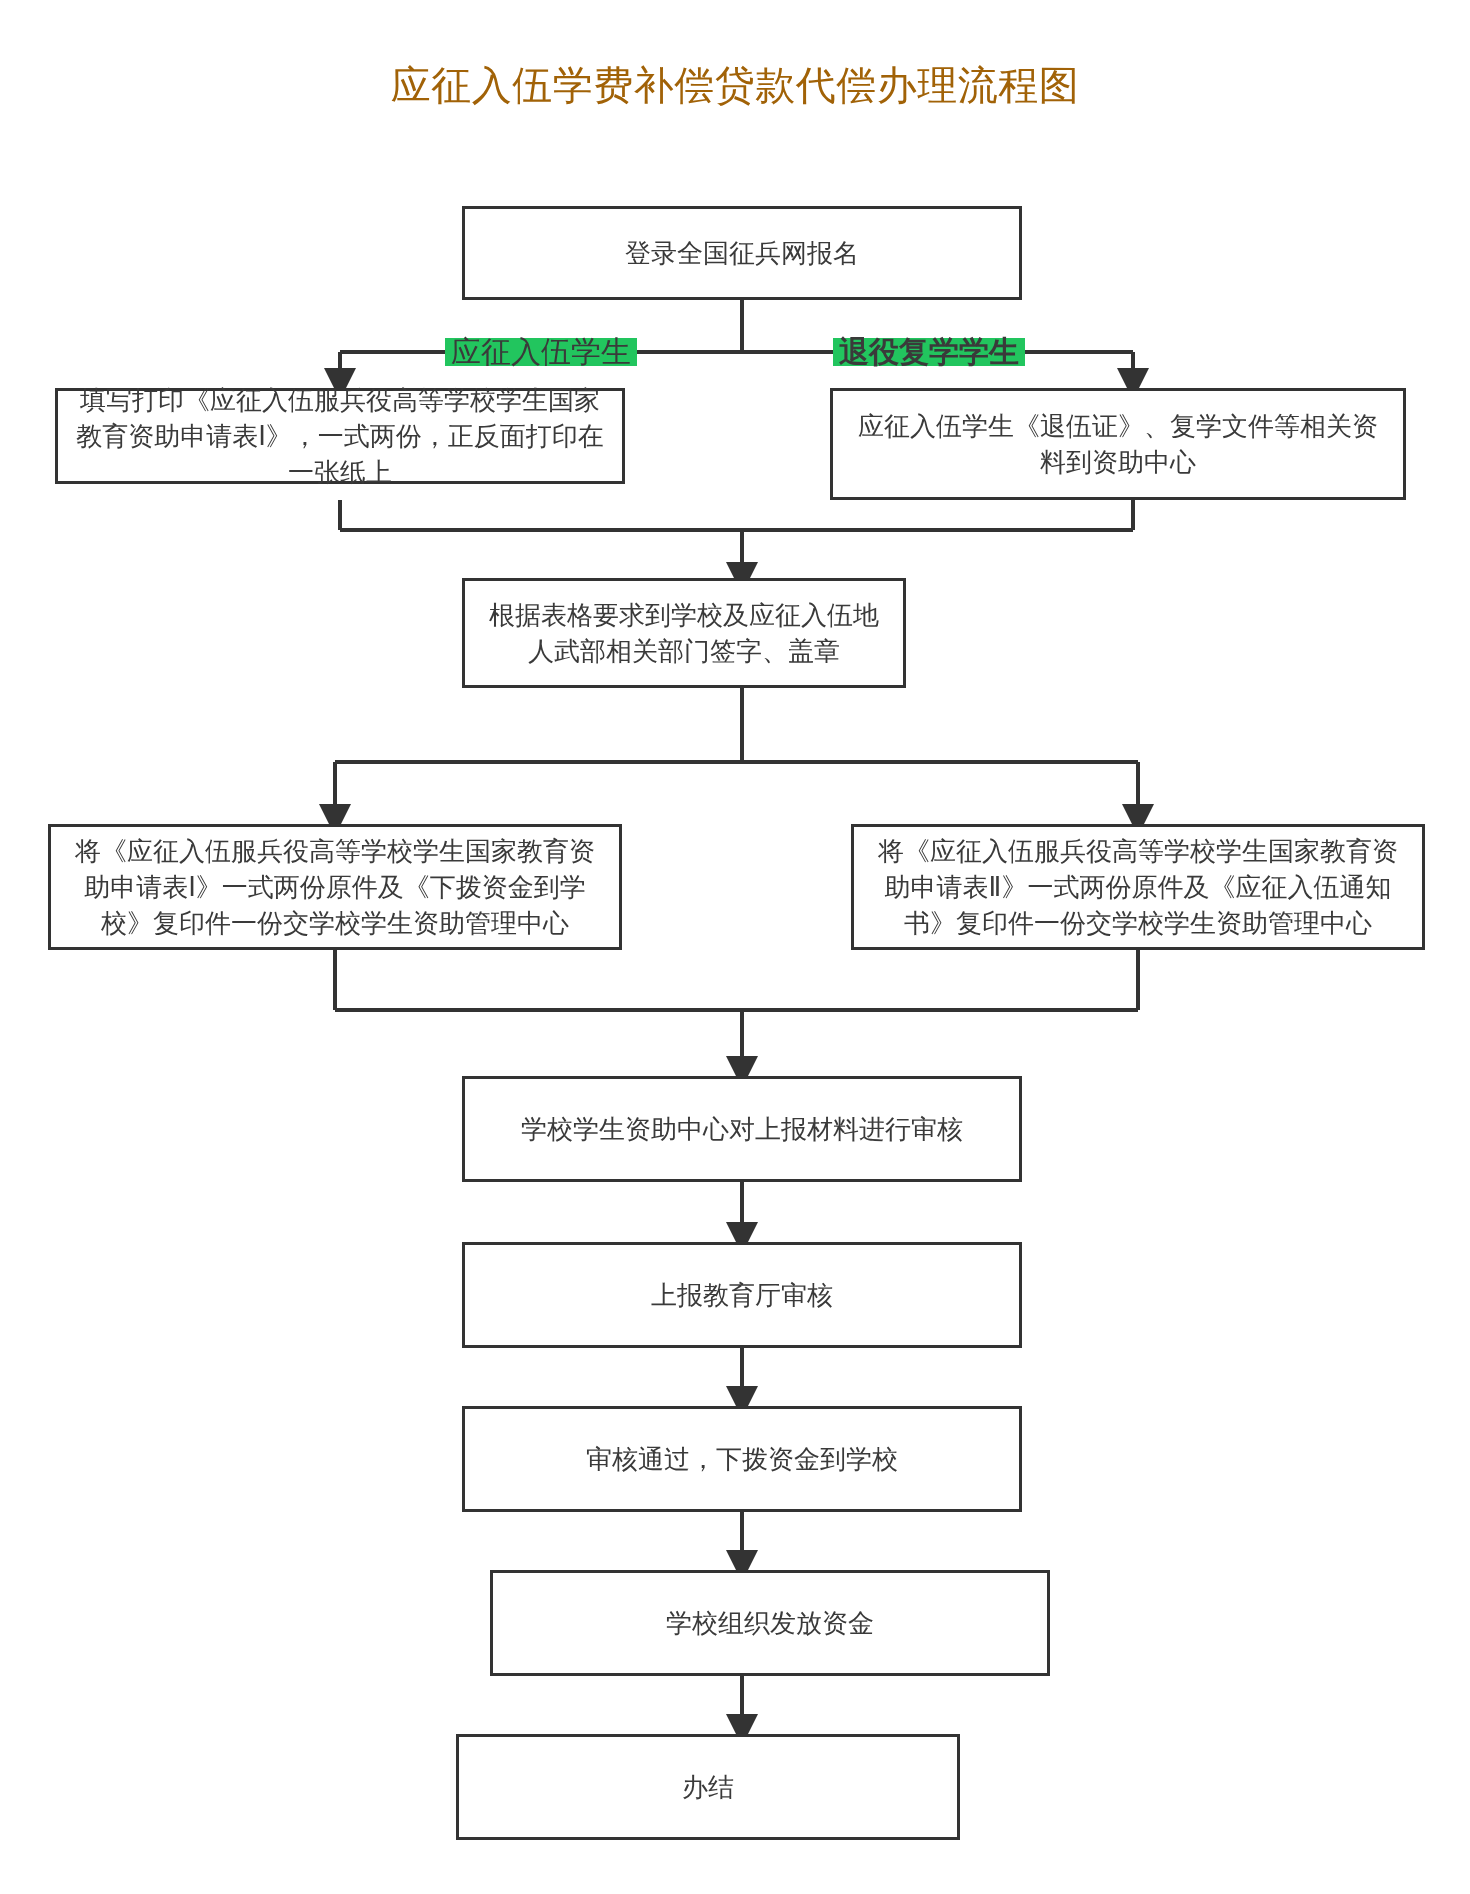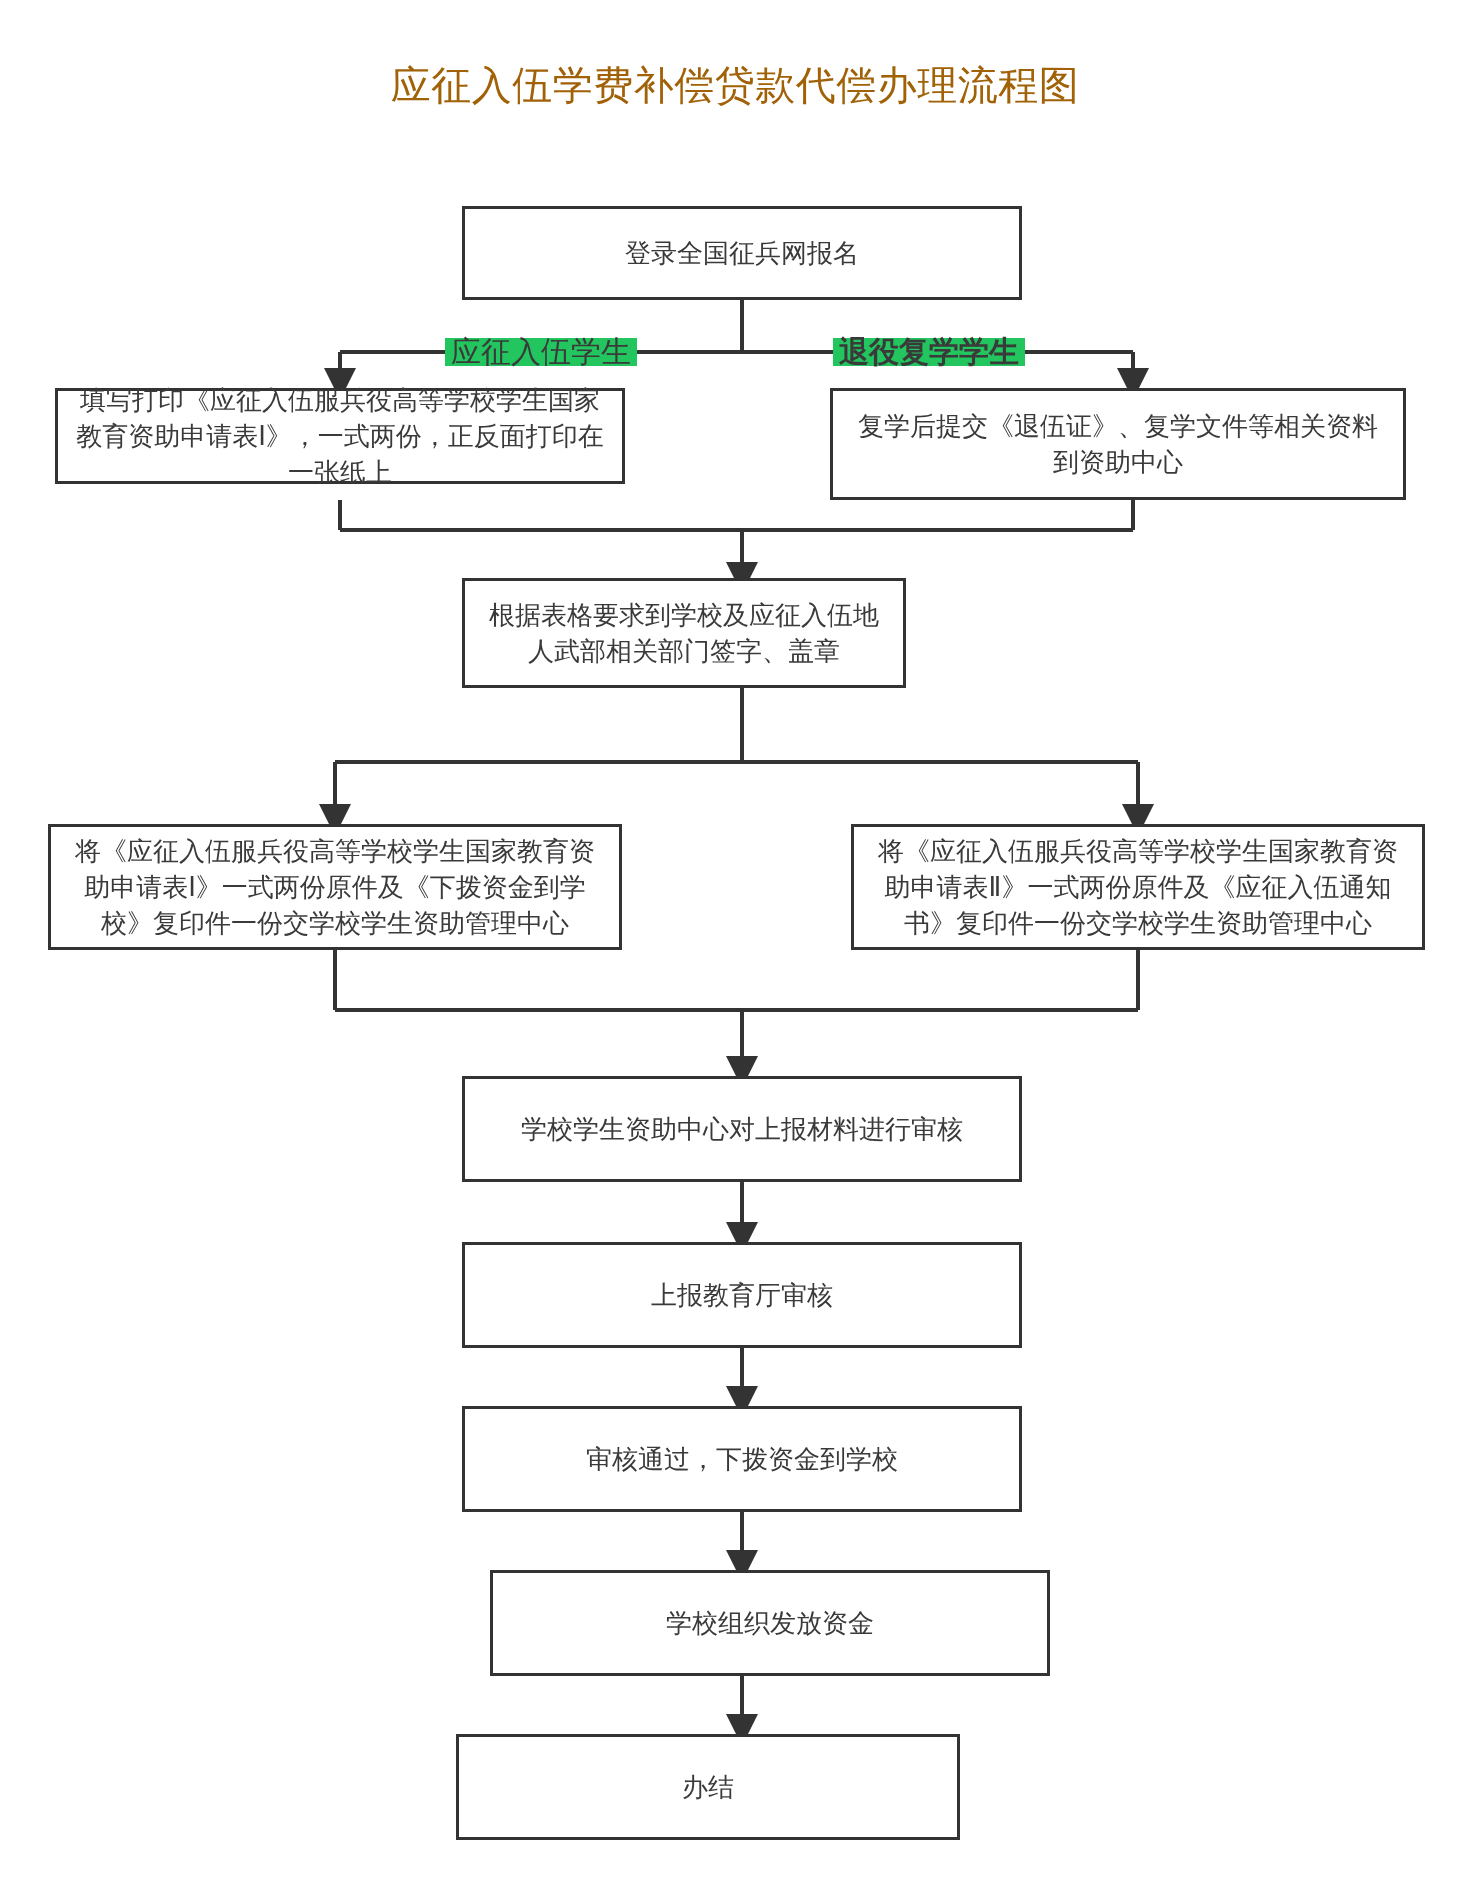--- a/index.html
+++ b/index.html
@@ -117,21 +117,21 @@
 
   <div class="node" style="left:462px; top:206px; width:560px; height:94px;">
     <span class="txt">登录全国征兵网报名</span>
   </div>
 
   <div class="node" style="left:55px; top:388px; width:570px; height:96px;">
     <span class="txt">填写打印《应征入伍服兵役高等学校学生国家教育资助申请表Ⅰ》，一式两份，正反面打印在一张纸上</span>
   </div>
 
   <div class="node" style="left:830px; top:388px; width:576px; height:112px;">
-    <span class="txt">复学后提交《退伍证》、复学文件等相关资料到资助中心</span>
+    <span class="txt">应征入伍学生《退伍证》、复学文件等相关资料到资助中心</span>
   </div>
 
   <div class="node" style="left:462px; top:578px; width:444px; height:110px;">
     <span class="txt">根据表格要求到学校及应征入伍地人武部相关部门签字、盖章</span>
   </div>
 
   <div class="node" style="left:48px; top:824px; width:574px; height:126px;">
     <span class="txt">将《应征入伍服兵役高等学校学生国家教育资助申请表Ⅰ》一式两份原件及《下拨资金到学校》复印件一份交学校学生资助管理中心</span>
   </div>
 

